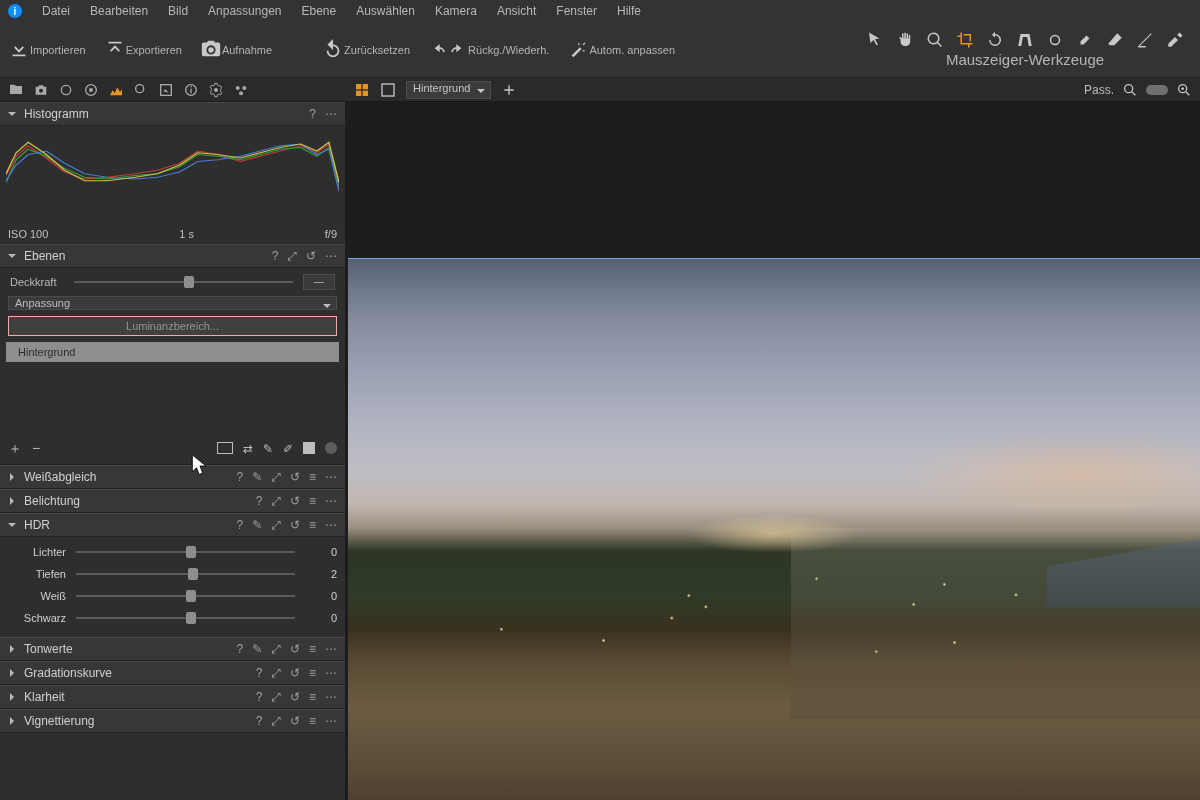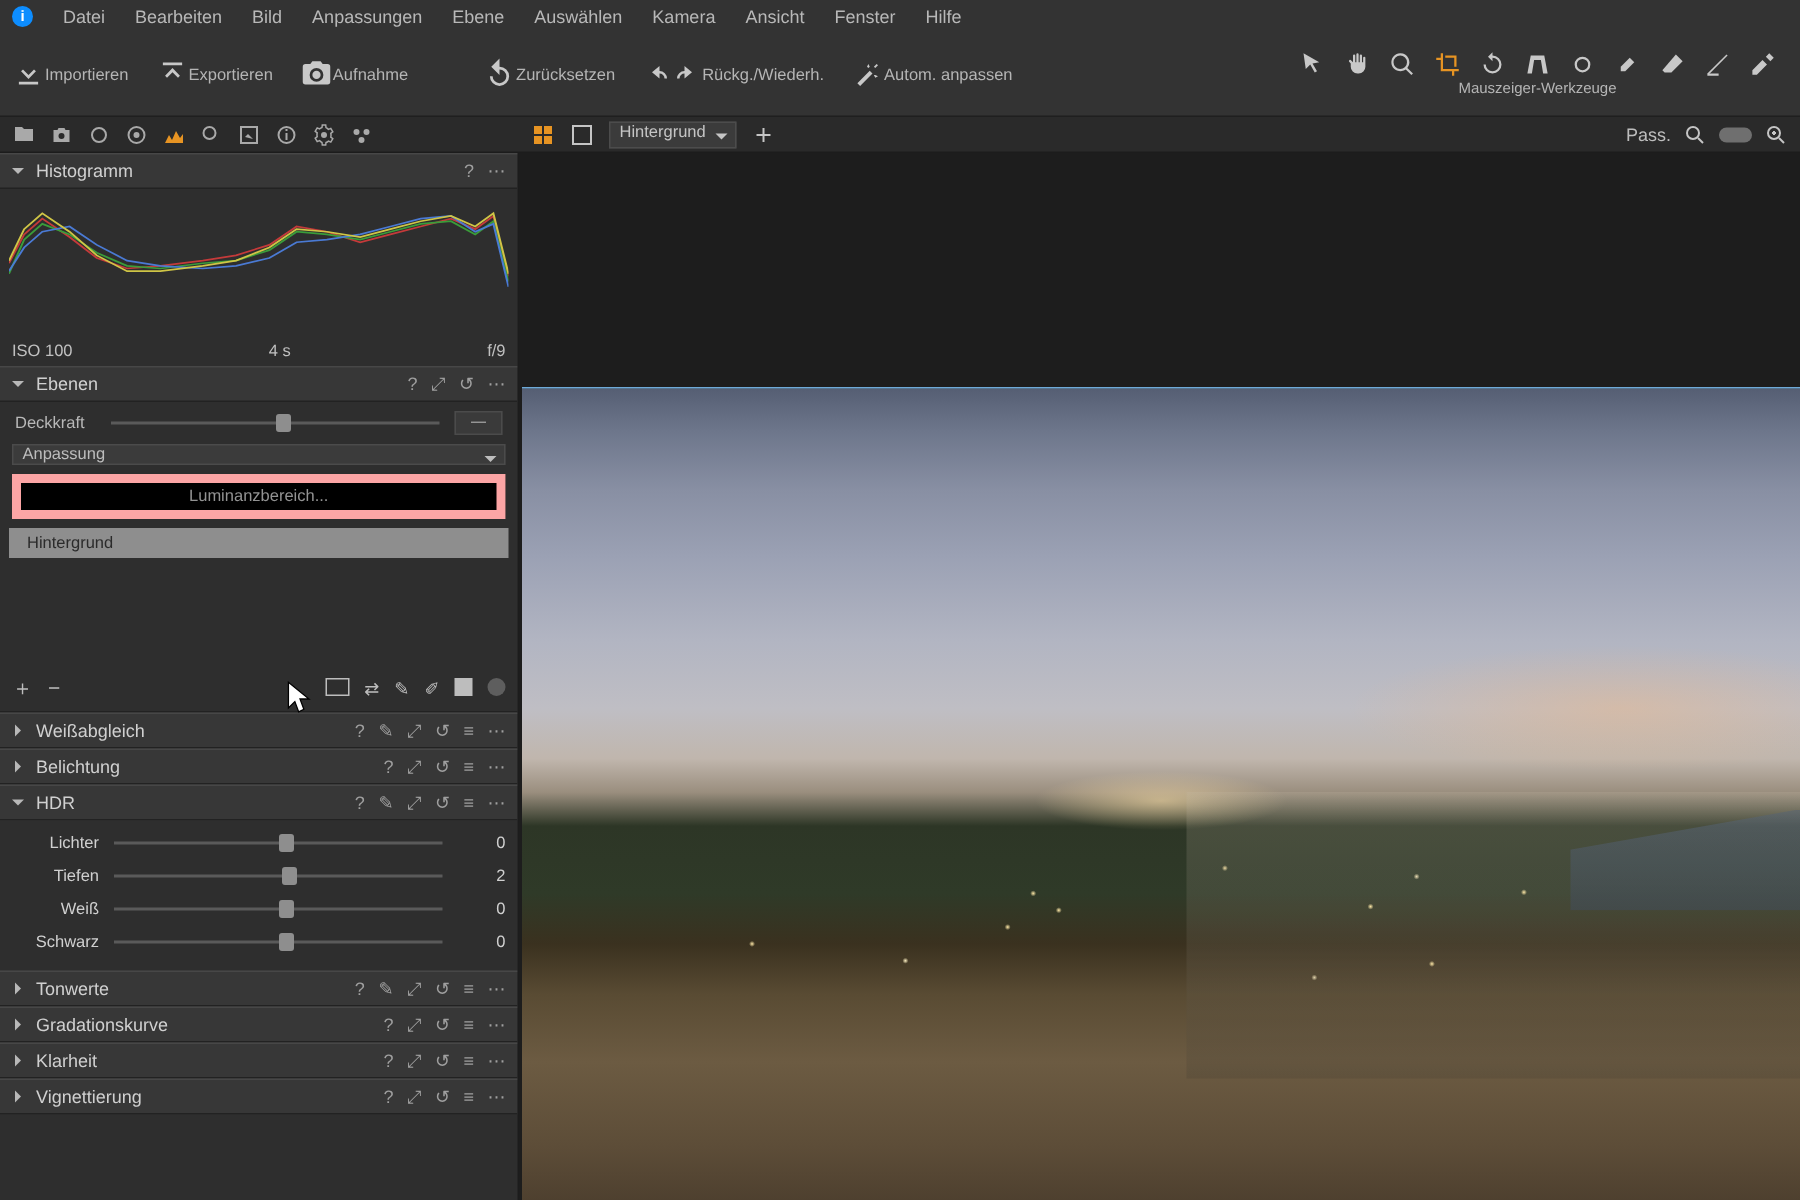--- a/index.html
+++ b/index.html
@@ -28,21 +28,21 @@
   }
   .tool-group { display:flex; gap:18px; }
   .tool-btn { display:flex; flex-direction:row; align-items:center; font-size:11px; color:#b5b5b5; }
   .tool-btn .ico { width:22px; height:22px; display:flex; align-items:center; justify-content:center; color:#c8c8c8; margin-bottom:2px;}
   .tool-label { font-size:11px; }
   .spacer { flex:1; }
   .cursor-tools { display:flex; flex-direction:column; align-items:center; margin-right:8px;}
   .cursor-row { display:flex; gap:12px; margin-bottom:2px;}
   .ct { width:18px; height:18px; display:flex; align-items:center; justify-content:center; color:#c8c8c8;}
   .ct.active { color:#e79423; }
-  .cursor-sub { font-size:10px; color:#b5b5b5;}
+  .cursor-sub { font-size:15px; color:#b5b5b5;}
   
   .tabstrip {
     height: 24px; background:#2a2a2a; border-bottom:1px solid #1c1c1c;
     display:flex;
   }
   .tabstrip-left {
     width:346px; display:flex; align-items:center; gap:9px; padding:0 8px;
   }
   .tabstrip-left .ti { width:16px; height:16px; display:flex; align-items:center; justify-content:center; color:#a9a9a9;}
   .tabstrip-left .ti.active { color:#e79423; }
@@ -75,21 +75,21 @@
   .histo-foot { display:flex; justify-content:space-between; padding:2px 8px 4px 8px; font-size:11px; color:#c0c0c0;}
   
   .opacity-row{ display:flex; align-items:center; padding:6px 10px; gap:10px;}
   .opacity-label{ width:54px; font-size:11px;}
   .slider-track{ flex:1; height:2px; background:#5a5a5a; position:relative;}
   .slider-thumb{ position:absolute; top:-5px; width:10px; height:12px; background:#8e8e8e; border-radius:2px;}
   .opa-val{ width:32px; height:16px; background:#3a3a3a; border:1px solid #4b4b4b; font-size:10px; text-align:center; line-height:14px;}
   .drop-row{ display:flex; gap:6px; padding:0 8px 4px;flex-direction:column;}
   .dd{ flex:1; background:#3b3b3b; border:1px solid #4b4b4b; height:20px; font-size:11px; display:flex; align-items:center; padding:0 6px; color:#bdbdbd; position:relative;}
   .dd .arr{ position:absolute; right:5px; top:7px; border:4px solid transparent; border-top-color:#bdbdbd;}
-  .lum-btn{ flex:1; background:#000000; border:6px solid #fca5a5; height:20px; font-size:11px; text-align:center; line-height:18px; color:#939393;}
+  .lum-btn{ flex:1; background:#404040; border:1px solid #fca5a5; height:20px; font-size:11px; text-align:center; line-height:18px; color:#939393;}
   .layer-item{ margin:2px 6px 0 6px; background:#8e8e8e; color:#2b2b2b; height:20px; line-height:20px; padding:0 12px; font-size:11px;}
   .layer-bottom{ display:flex; align-items:center; padding:6px 8px 6px 8px; gap:10px; border-bottom:1px solid #222;}
   .lb-left{ display:flex; gap:10px; font-size:14px; color:#bdbdbd;}
   .lb-right{ margin-left:auto; display:flex; gap:10px; font-size:12px; color:#bdbdbd;}
   .lb-right .box{ width:16px; height:12px; border:1px solid #bdbdbd;}
   .lb-right .fill{ width:12px; height:12px; background:#bdbdbd;}
   .lb-right .circ{ width:12px; height:12px; border-radius:50%; background:#5e5e5e;}
   .layer-space{ height:72px;}
   
   .hdr-body{ padding:4px 8px 8px 8px;}
@@ -390,21 +390,21 @@
       <div class="histo">
         <svg viewBox="0 0 330 80" preserveAspectRatio="none" style="width:100%;height:70px;">
           <polyline fill="none" stroke="#c43a3a" stroke-width="1.3" points="0,52 10,30 22,18 40,32 58,48 78,56 100,54 128,50 150,46 172,38 190,24 210,28 232,36 252,30 272,24 292,18 308,26 320,16 330,62"></polyline>
           <polyline fill="none" stroke="#3a9c3a" stroke-width="1.3" points="0,60 10,34 22,22 40,30 58,44 78,54 100,56 128,52 150,50 172,42 190,28 210,30 232,34 252,28 272,22 292,20 308,30 320,20 330,66"></polyline>
           <polyline fill="none" stroke="#4a7ad4" stroke-width="1.3" points="0,58 10,40 22,28 40,24 58,38 78,50 100,54 128,56 150,54 172,48 190,36 210,34 232,30 252,24 272,18 292,16 308,28 320,22 330,70"></polyline>
           <polyline fill="none" stroke="#cfc546" stroke-width="1.3" points="0,50 10,26 22,14 40,28 58,46 78,58 100,58 128,54 150,50 172,40 190,26 210,28 232,32 252,26 272,20 292,16 308,24 320,14 330,60"></polyline>
         </svg>
       </div>
       <div class="histo-foot">
         <span>ISO 100</span>
-        <span>4 s</span>
+        <span>1 s</span>
         <span>f/9</span>
       </div>
     </div>
 
     <div class="panel-header">
       <span class="chevron down"></span>
       <span class="ptitle">Ebenen</span>
       <div class="hdr-icons">
         <span>?</span>
         <span>⤢</span>

